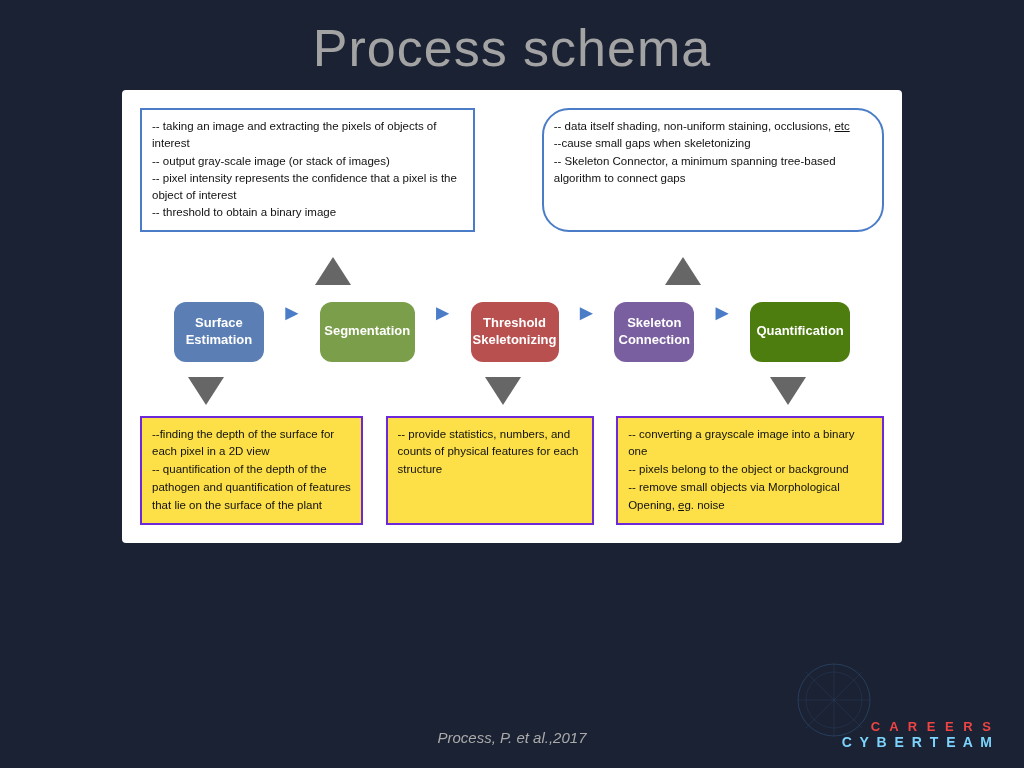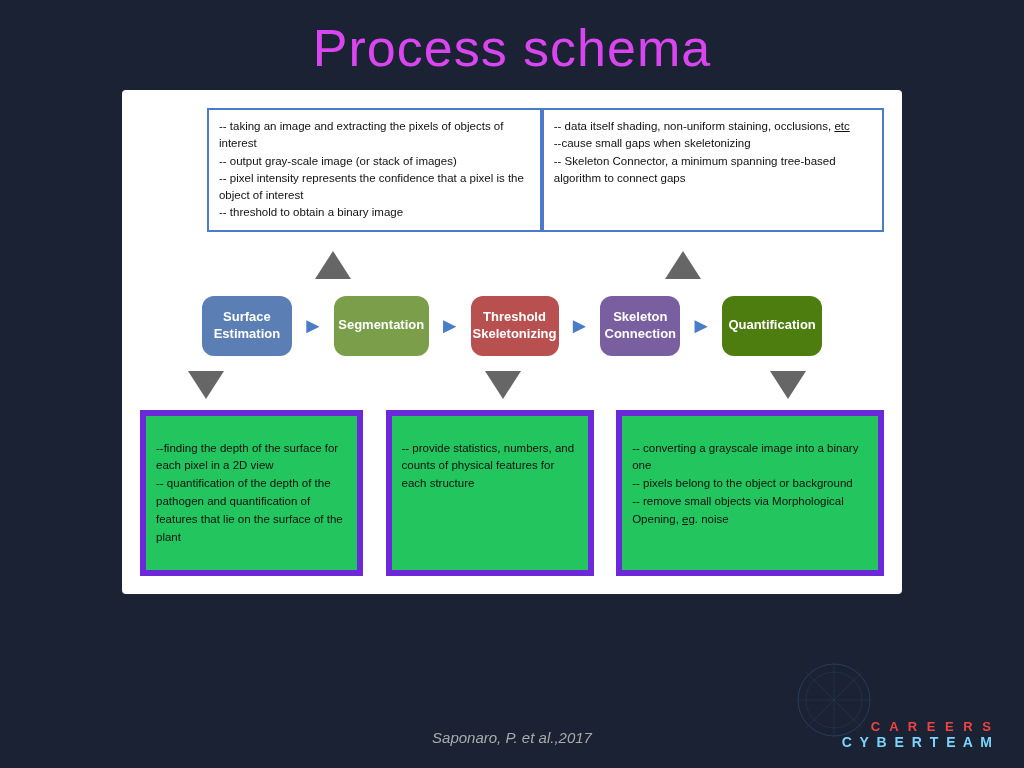--- a/index.html
+++ b/index.html
@@ -7,80 +7,80 @@
       background-color: #1a2233;
       width: 1024px;
       height: 768px;
       font-family: Arial, sans-serif;
       overflow: hidden;
       position: relative;
     }
 
     .page-title {
       text-align: center;
-      color: #d946ef;
+      color: #a3a3a3;
       font-size: 52px;
       font-weight: 300;
       padding: 18px 0 12px;
       letter-spacing: 1px;
       border-radius: 25px;
     }
 
     .diagram-container {
       background: white;
       margin: 0 auto;
       width: 780px;
       border-radius: 4px;
       padding: 18px 18px 18px 18px;
       position: relative;
     }
 
     
     .top-boxes {
       display: flex;
-      justify-content: flex-end;
-      margin-bottom: 14px;
+      justify-content: space-between;
+      margin-bottom: 20px;
     }
 
     .desc-box {
       border: 2px solid #4a7cc7;
       padding: 8px 10px;
       font-size: 11.5px;
       line-height: 1.5;
       color: #111;
       background: white;
     }
 
     .desc-box-left {
       width: 45%;
     }
 
     .desc-box-right {
       width: 46%;
+      border-radius: 27px;
     }
 
     .desc-box .underline {
       text-decoration: underline;
     }
 
     .arrow-up {
       width: 0;
       height: 0;
       border-left: 18px solid transparent;
       border-right: 18px solid transparent;
       border-bottom: 28px solid #666;
       position: relative;
     }
 
     
     .process-row {
       display: flex;
-      align-items: center;
       justify-content: center;
-      gap: 8px;
+      gap: 15px;
       padding: 6px 0;
     }
 
     .process-box {
       border-radius: 12px;
       padding: 10px 12px;
       text-align: center;
       color: white;
       font-size: 13px;
       font-weight: bold;
@@ -114,26 +114,26 @@
       position: relative;
     }
 
     
     .bottom-boxes {
       display: flex;
       justify-content: space-between;
     }
 
     .bottom-box {
-      border: 6px solid #6d28d9;
-      padding: 24px 10px;
+      border: 2px solid #6d28d9;
+      padding: 8px 10px;
       font-size: 11.5px;
       line-height: 1.55;
       color: #111;
-      background: #22c55e;
+      background: #fde047;
     }
 
     .bottom-box-left { width: 30%; }
     .bottom-box-mid { width: 36%; }
     .bottom-box-right { width: 28%; }
 
     .bottom-box .eg-underline {
       text-decoration: underline;
     }
 
@@ -269,21 +269,21 @@
       <span>
         -- converting a grayscale image into a binary one<br>
         -- pixels belong to the object or background<br>
         -- remove small objects via Morphological Opening, <span class="eg-underline">eg</span>. noise
       </span>
     </div>
   </div>
 
 </div>
 
-<div class="citation">Saponaro, P. et al.,2017</div>
+<div class="citation">Process, P. et al.,2017</div>
 
 <div class="branding">
   <svg class="cyber-circle" viewBox="0 0 100 100">
     <circle cx="50" cy="50" r="45" stroke="#5af" stroke-width="1" fill="none"></circle>
     <circle cx="50" cy="50" r="35" stroke="#5af" stroke-width="0.5" fill="none"></circle>
     <line x1="50" y1="5" x2="50" y2="95" stroke="#5af" stroke-width="0.5"></line>
     <line x1="5" y1="50" x2="95" y2="50" stroke="#5af" stroke-width="0.5"></line>
     <line x1="15" y1="15" x2="85" y2="85" stroke="#5af" stroke-width="0.5"></line>
     <line x1="85" y1="15" x2="15" y2="85" stroke="#5af" stroke-width="0.5"></line>
   </svg>

